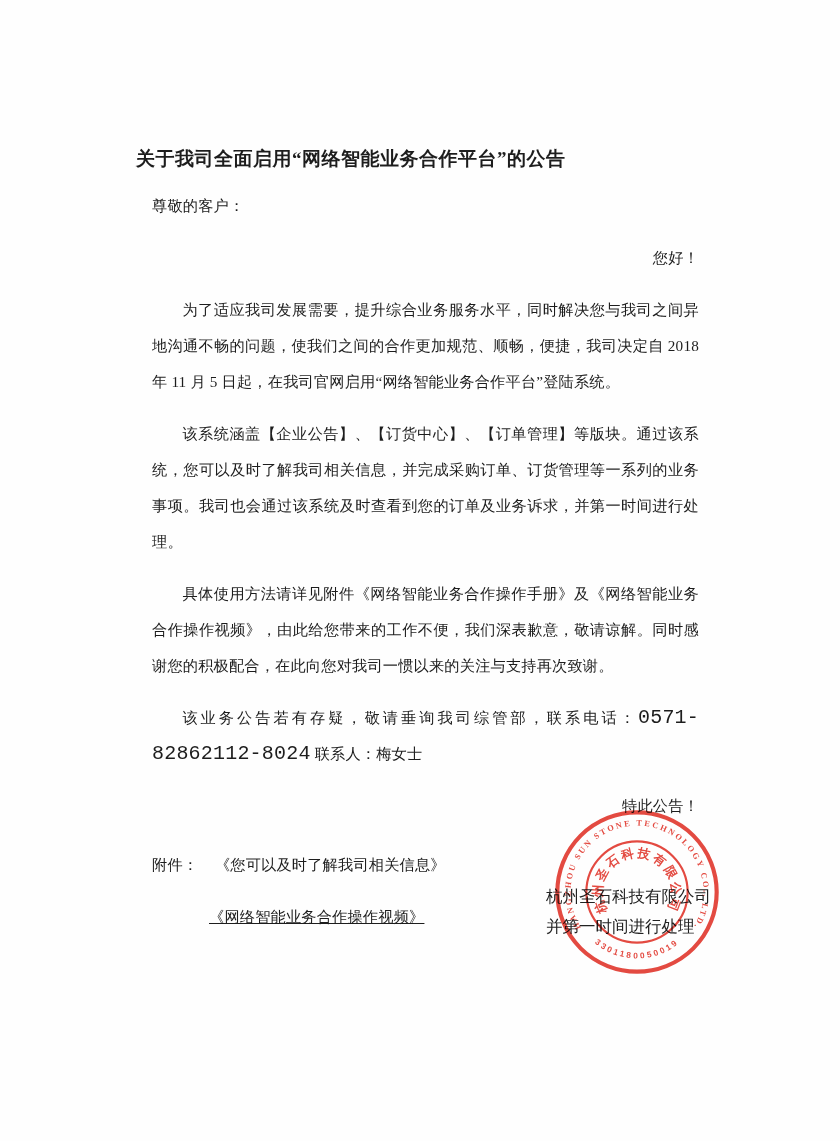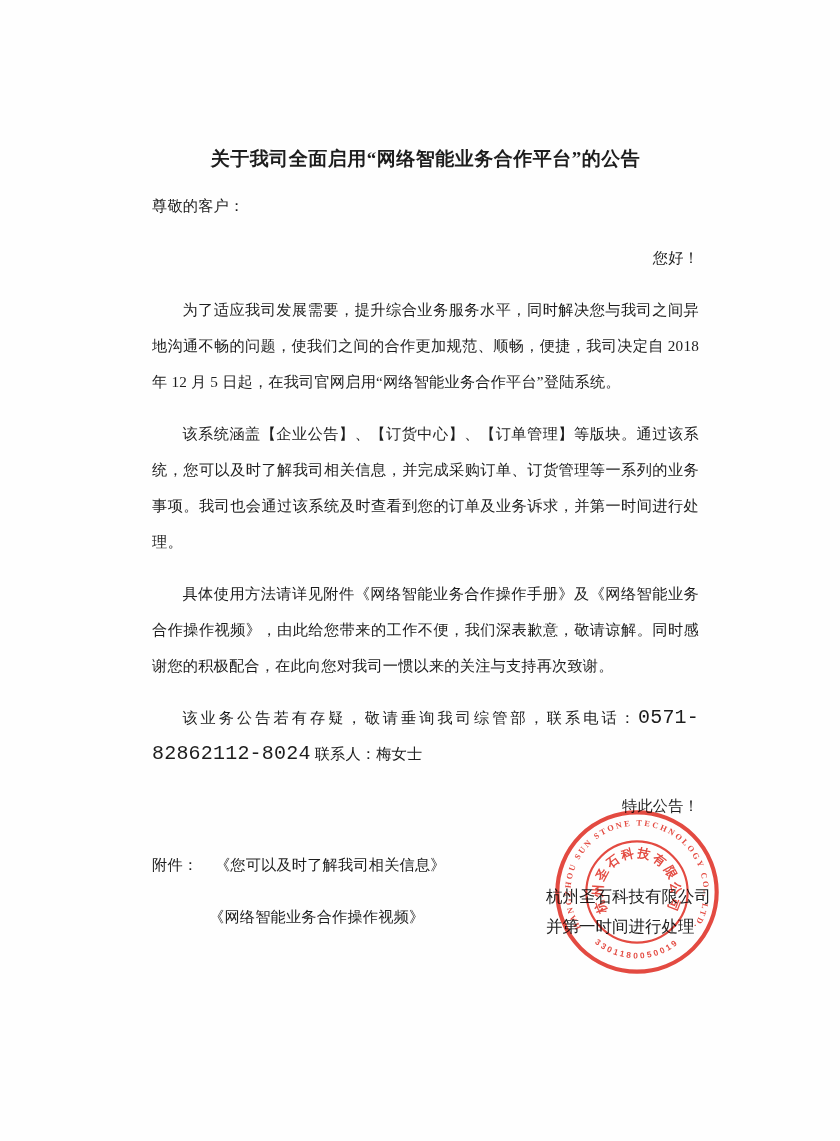--- a/index.html
+++ b/index.html
@@ -22,39 +22,39 @@
   }
   .doc {
     position: absolute;
     left: 136px;
     top: 146px;
     width: 579px;
   }
   .doc-title {
     font-size: 19px;
     font-weight: bold;
-    text-align: center;
+    text-align: left;
     margin: 0 0 14px 0;
     letter-spacing: 0.5px;
   }
   .doc p {
     margin: 16px;
     font-size: 15.2px;
     line-height: 36px;
     letter-spacing: 0.2px;
   }
   .indent { text-indent: 2em; text-align: right; }
   .justify { text-align: justify; }
   .num {
     font-family: Liberation Mono, monospace;
     font-size: 20px;
   }
   .attachments { margin-top: 23px; }
   .att-label { margin-right: 1.1em; }
-  .att-line2 { padding-left: 57px; }
+  .att-line2 { padding-left: 57px; text-decoration: underline; }
   .signature {
     position: absolute;
     left: 546px;
     top: 882px;
     font-size: 16.5px;
     line-height: 30px;
     white-space: nowrap;
     color: #222;
   }
   .seal {
@@ -92,21 +92,21 @@
 
 <div class="page">
 
   <div class="doc">
     <h1 class="doc-title">关于我司全面启用“网络智能业务合作平台”的公告</h1>
 
     <p>尊敬的客户：</p>
 
     <p class="indent">您好！</p>
 
-    <p class="indent justify">为了适应我司发展需要，提升综合业务服务水平，同时解决您与我司之间异地沟通不畅的问题，使我们之间的合作更加规范、顺畅，便捷，我司决定自 2018 年 12 月 5 日起，在我司官网启用“网络智能业务合作平台”登陆系统。</p>
+    <p class="indent justify">为了适应我司发展需要，提升综合业务服务水平，同时解决您与我司之间异地沟通不畅的问题，使我们之间的合作更加规范、顺畅，便捷，我司决定自 2018 年 11 月 5 日起，在我司官网启用“网络智能业务合作平台”登陆系统。</p>
 
     <p class="indent justify">该系统涵盖【企业公告】、【订货中心】、【订单管理】等版块。通过该系统，您可以及时了解我司相关信息，并完成采购订单、订货管理等一系列的业务事项。我司也会通过该系统及时查看到您的订单及业务诉求，并第一时间进行处理。</p>
 
     <p class="indent justify">具体使用方法请详见附件《网络智能业务合作操作手册》及《网络智能业务合作操作视频》，由此给您带来的工作不便，我们深表歉意，敬请谅解。同时感谢您的积极配合，在此向您对我司一惯以来的关注与支持再次致谢。</p>
 
     <p class="indent justify"><span>该业务公告若有存疑，敬请垂询我司综管部，联系电话：</span><span class="num">0571-82862112-8024</span><span> 联系人：梅女士</span></p>
 
     <p class="indent">特此公告！</p>
 
     <div class="attachments">

